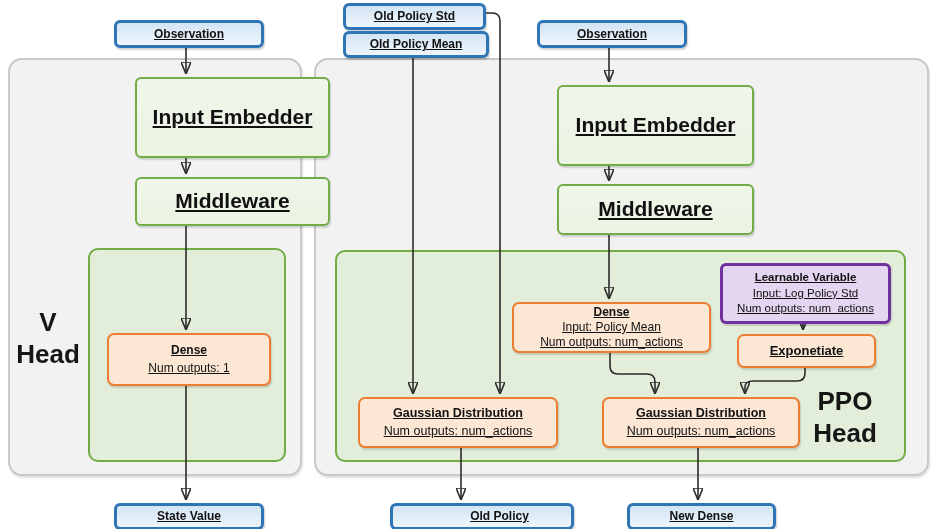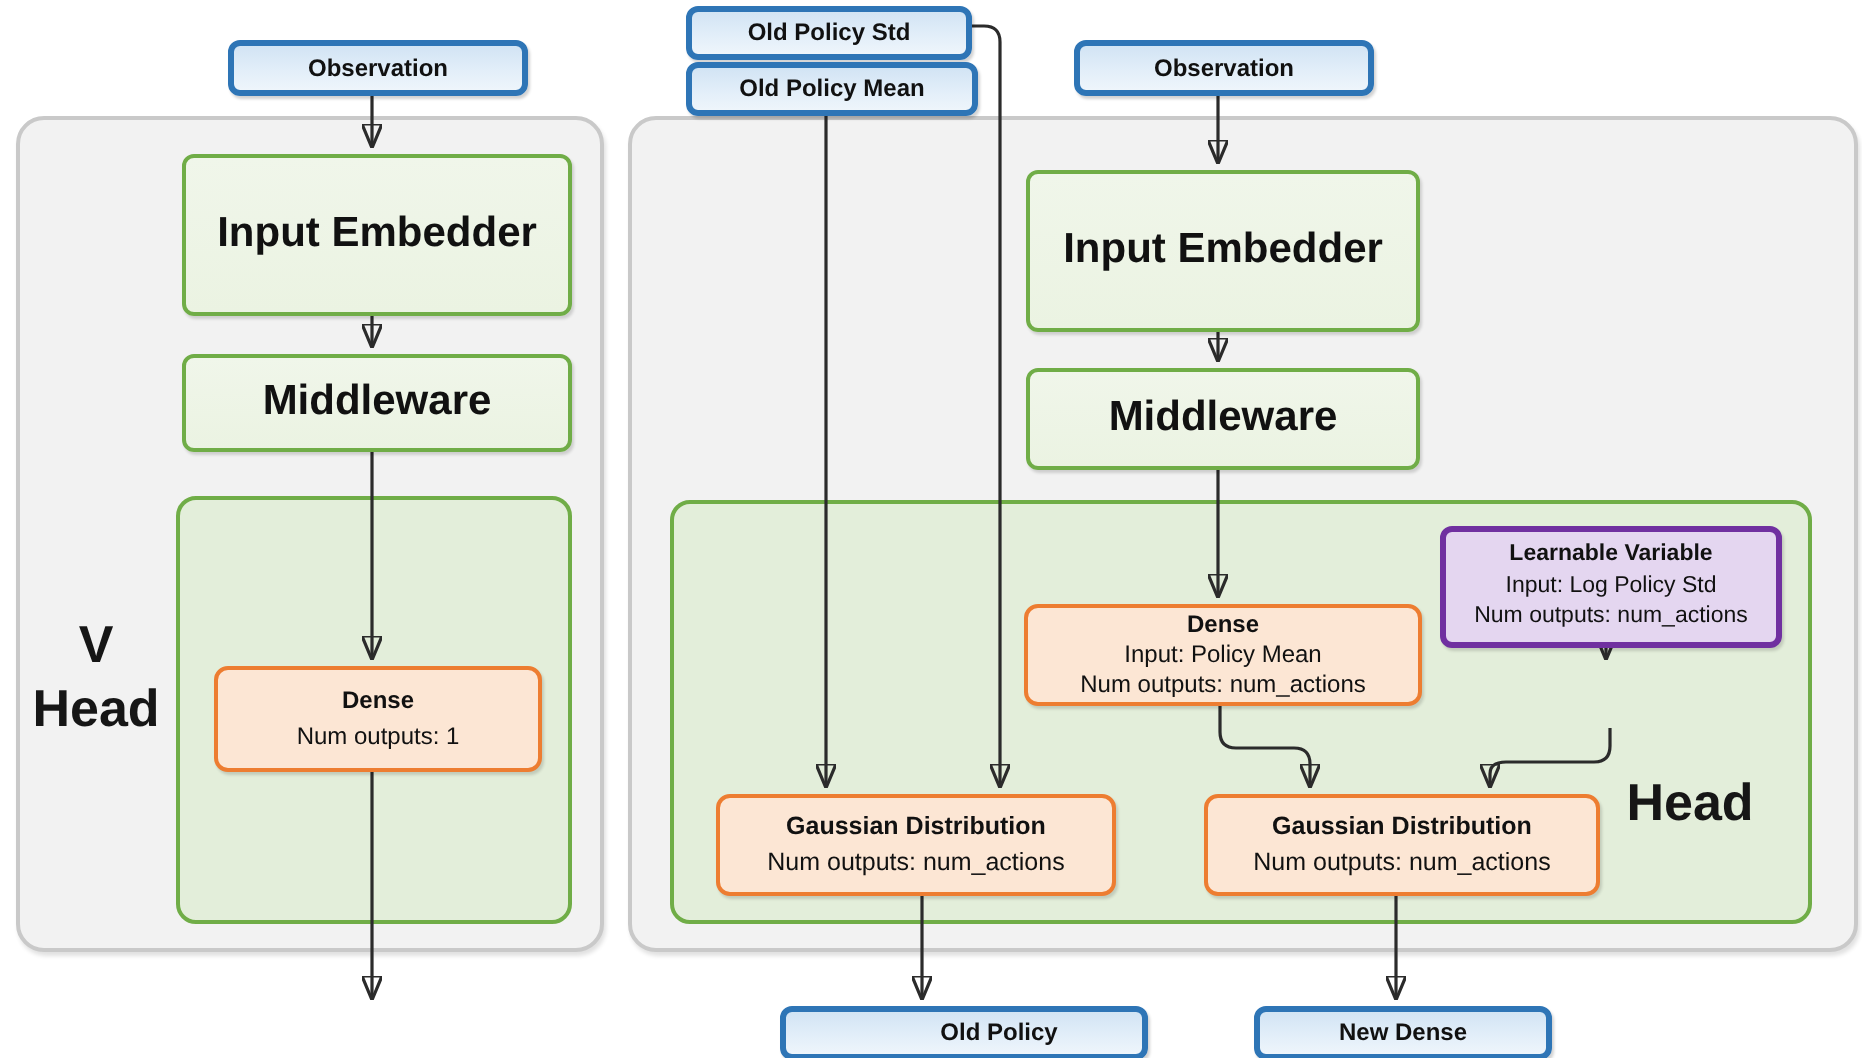--- a/index.html
+++ b/index.html
@@ -21,30 +21,30 @@
     position:absolute;background:var(--green-container-fill,#e3eeda);
     border:2.5px solid var(--green-border,#70ad47);border-radius:10px;z-index:2;
   }
   .gc-v{left:88px;top:248px;width:194px;height:210px;}
   .gc-ppo{left:335px;top:250px;width:567px;height:208px;}
   
   #edges{position:absolute;left:0;top:0;z-index:3;pointer-events:none;}
   #edges path{fill:none;stroke:var(--edge,#2b2b2b);stroke-width:1.6px;}
   
   .node{position:absolute;z-index:4;display:flex;flex-direction:column;
-    align-items:center;justify-content:center;text-align:center;line-height:1.18;}
+    align-items:center;justify-content:center;text-align:center;line-height:1.18;text-decoration:underline;}
   .blue{
     background:linear-gradient(180deg,var(--blue-fill-top,#d2e4f4) 0%,#e2eef9 55%,var(--blue-fill-bottom,#eef5fb) 100%);
     border:3px solid var(--blue-border,#2e75b6);border-radius:6px;
     font-weight:bold;font-size:12px;box-shadow:1px 1.5px 1.5px rgba(0,0,0,.18);
   }
   .green{
     background:linear-gradient(180deg,#f0f6ea 0%,var(--green-fill,#ebf3e2) 100%);
     border:2.5px solid var(--green-border,#70ad47);border-radius:6px;
-    font-weight:bold;font-size:21px;box-shadow:1px 1.5px 1.5px rgba(0,0,0,.15);
+    font-weight:bold;font-size:21px;box-shadow:1px 1.5px 1.5px rgba(0,0,0,.15);margin-left:44px;
   }
   .orange{
     background:var(--orange-fill,#fce6d4);
     border:2.5px solid var(--orange-border,#ed7d31);border-radius:7px;
     font-size:12px;box-shadow:1px 1.5px 1.5px rgba(0,0,0,.15);align-items:center;
   }
   .purple{
     background:var(--purple-fill,#e4d6f0);
     border:3px solid var(--purple-border,#7030a0);border-radius:6px;
     font-size:11.5px;box-shadow:1px 1.5px 1.5px rgba(0,0,0,.15);
@@ -111,20 +111,23 @@
   </div>
   <div class="node blue n-ops">
     <span>Old Policy Std</span>
   </div>
   <div class="node blue n-opm">
     <span>Old Policy Mean</span>
   </div>
   <div class="node blue n-obs-r">
     <span>Observation</span>
   </div>
+  <div class="node blue n-sv">
+    <span>State Value</span>
+  </div>
   <div class="node blue n-op">
     <span>Old Policy</span>
   </div>
   <div class="node blue n-np">
     <span>New Dense</span>
   </div>
 
   <div class="node green n-ie-l">
     <span>Input Embedder</span>
   </div>
@@ -149,25 +152,29 @@
   <div class="node orange n-dense-r">
     <span class="bold">Dense</span>
     <span>Input: Policy Mean</span>
     <span>Num outputs: num_actions</span>
   </div>
   <div class="node purple n-learn">
     <span class="bold">Learnable Variable</span>
     <span>Input: Log Policy Std</span>
     <span>Num outputs: num_actions</span>
   </div>
+  <div class="node orange n-exp">
+    <span>Exponetiate</span>
+  </div>
   <div class="node orange n-gauss-old">
     <span class="bold">Gaussian Distribution</span>
     <span>Num outputs: num_actions</span>
   </div>
   <div class="node orange n-gauss-new">
     <span class="bold">Gaussian Distribution</span>
     <span>Num outputs: num_actions</span>
   </div>
   <div class="headline hl-ppo">
+    <div>PPO</div>
     <div>Head</div>
   </div>
 
 </div>
 
 </body></html>

